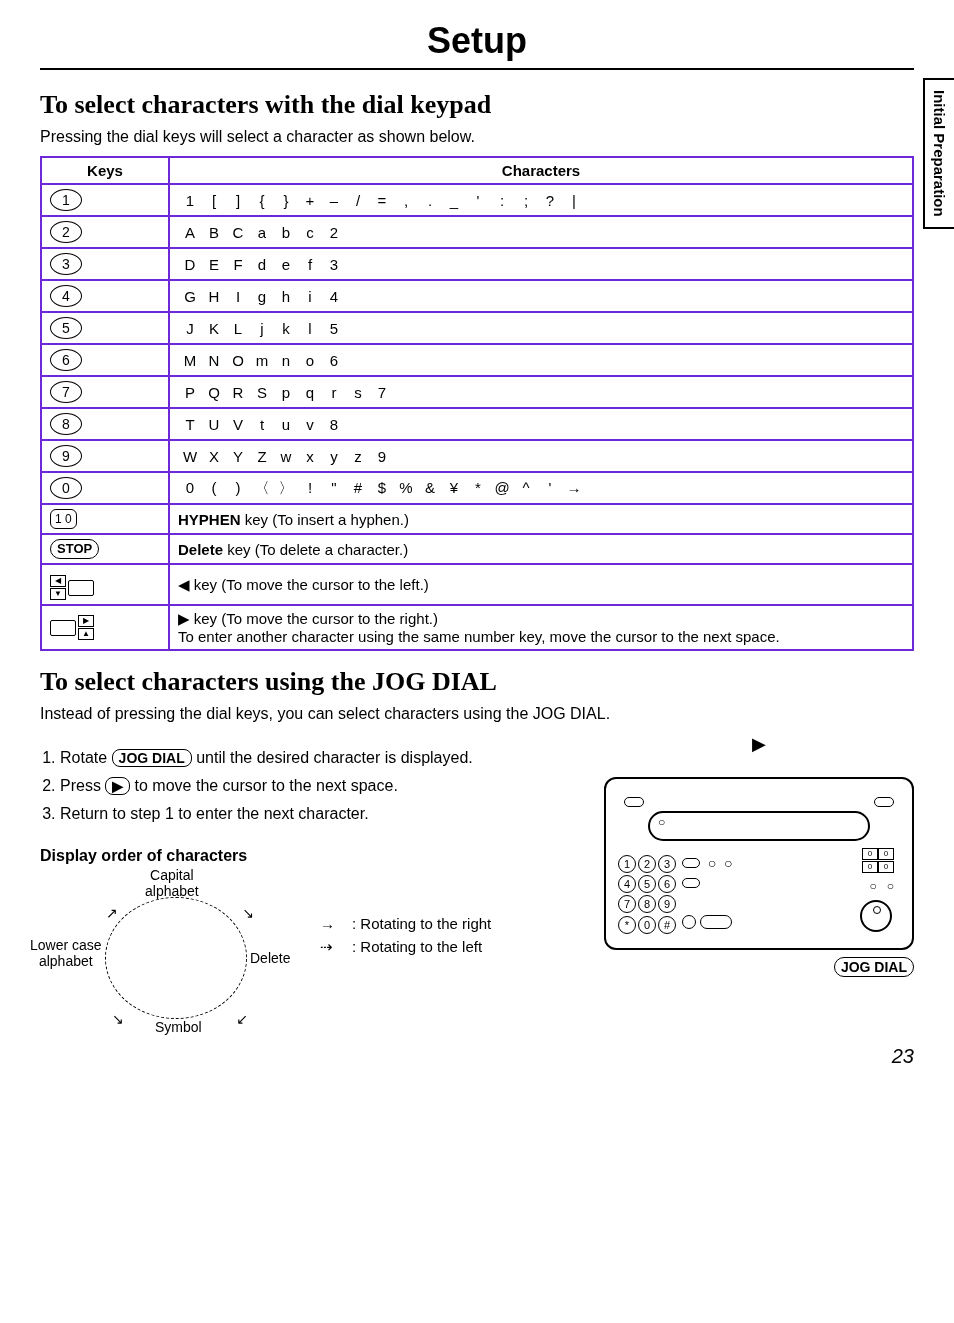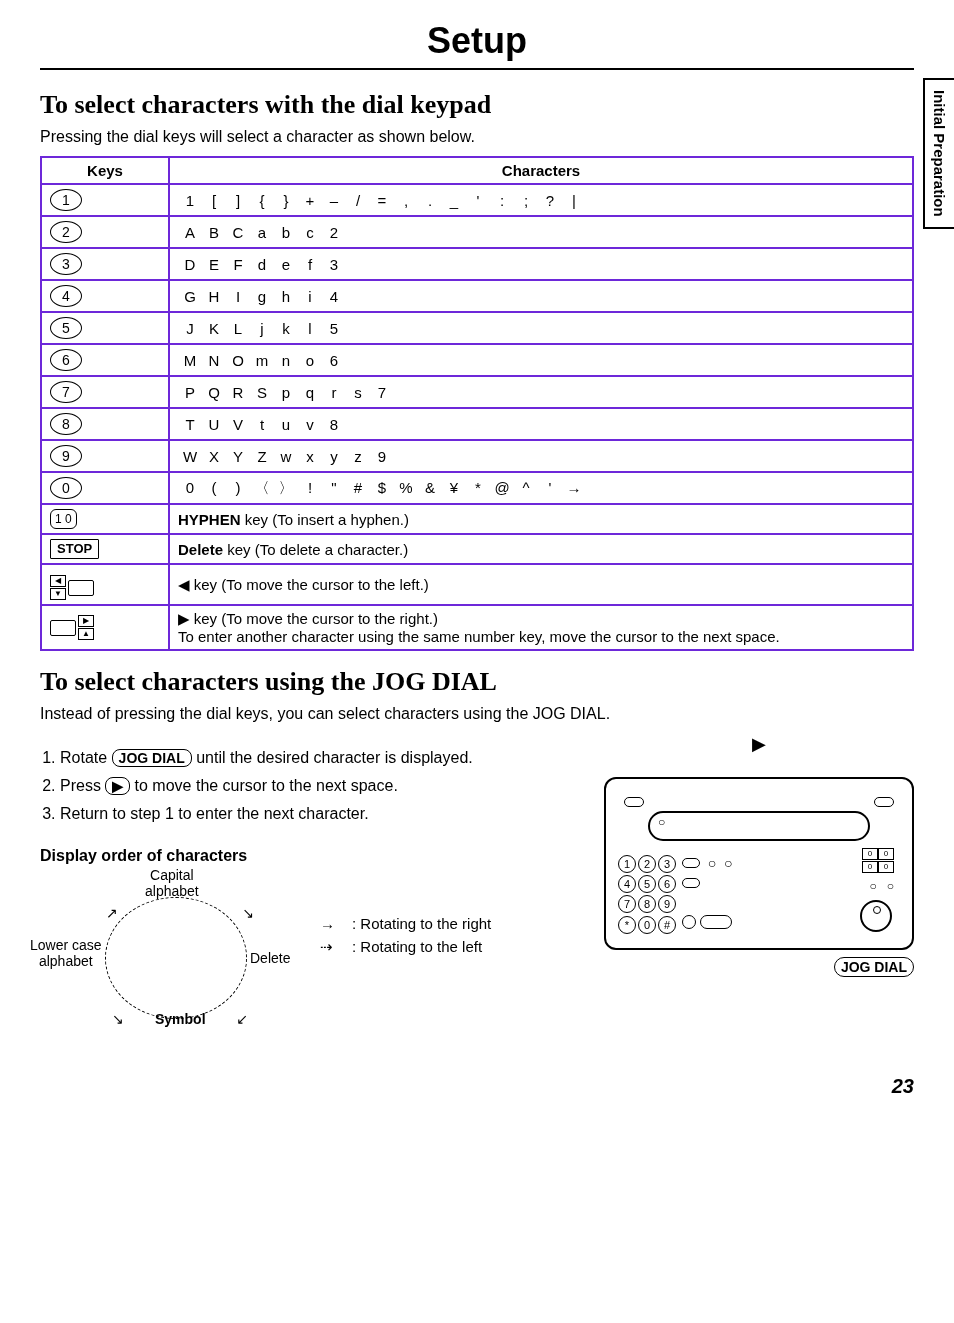--- a/index.html
+++ b/index.html
@@ -75,21 +75,21 @@
     border: 1.5px solid #000;
     border-radius: 6px;
     padding: 0 4px;
     height: 18px;
     line-height: 18px;
     font-size: 12px;
   }
   .key-stop {
     display: inline-block;
     border: 1.5px solid #000;
-    border-radius: 1px;
+    border-radius: 10px;
     padding: 0 6px;
     height: 18px;
     line-height: 18px;
     font-size: 13px;
     font-weight: bold;
   }
   .char-span {
     display: inline-block;
     width: 24px;
     text-align: center;
@@ -199,23 +199,22 @@
   .cycle-label { position: absolute; text-align: center; }
   .legend {
     font-size: 15px;
     margin-left: 10px;
     margin-top: 40px;
   }
   .legend-row { display: flex; margin-bottom: 6px; }
   .page-num {
     text-align: right;
     font-style: italic;
-    font-weight: bold;
+    font-weight: normal;
     font-size: 20px;
-    margin-top: 30px;
   }
   .key-arrow-group {
     display: inline-flex;
     align-items: center;
     gap: 2px;
   }
   .small-sq {
     display: inline-block;
     width: 14px;
     height: 10px;
@@ -332,21 +331,21 @@
       </ol>
 
     <div class="subhead">Display order of characters</div>
 
     <div style="display:flex;align-items:flex-start;">
       <div class="cycle-diagram">
         <div class="cycle-circle"></div>
         <div class="cycle-label" style="top:-8px;left:95px;white-space:pre;">Capital
 alphabet</div>
         <div class="cycle-label" style="top:75px;left:200px;">Delete</div>
-        <div class="cycle-label" style="top:136px;left:105px;font-weight:bold;">Symbol</div>
+        <div class="cycle-label" style="top:144px;left:105px;">Symbol</div>
         <div class="cycle-label" style="top:62px;left:-20px;white-space:pre;">Lower case
 alphabet</div>
         <div style="position:absolute;top:30px;left:56px;">↗</div>
         <div style="position:absolute;top:30px;right:56px;">↘</div>
         <div style="position:absolute;bottom:18px;left:62px;">↘</div>
         <div style="position:absolute;bottom:18px;right:62px;">↙</div>
       </div>
       <div class="legend">
         <div class="legend-row">
             <span style="width:32px;">→</span>

